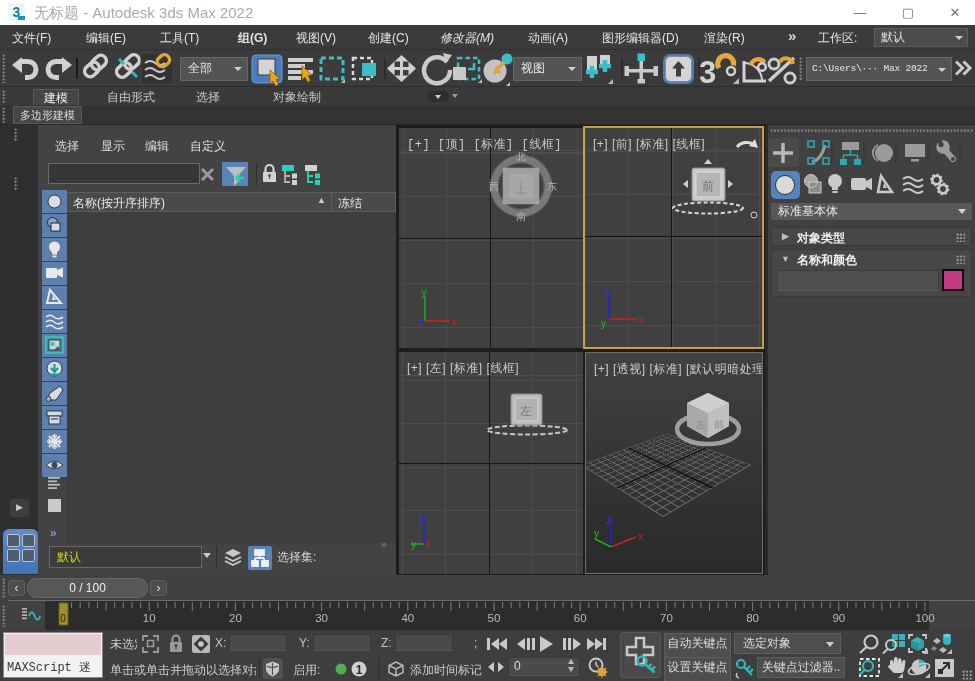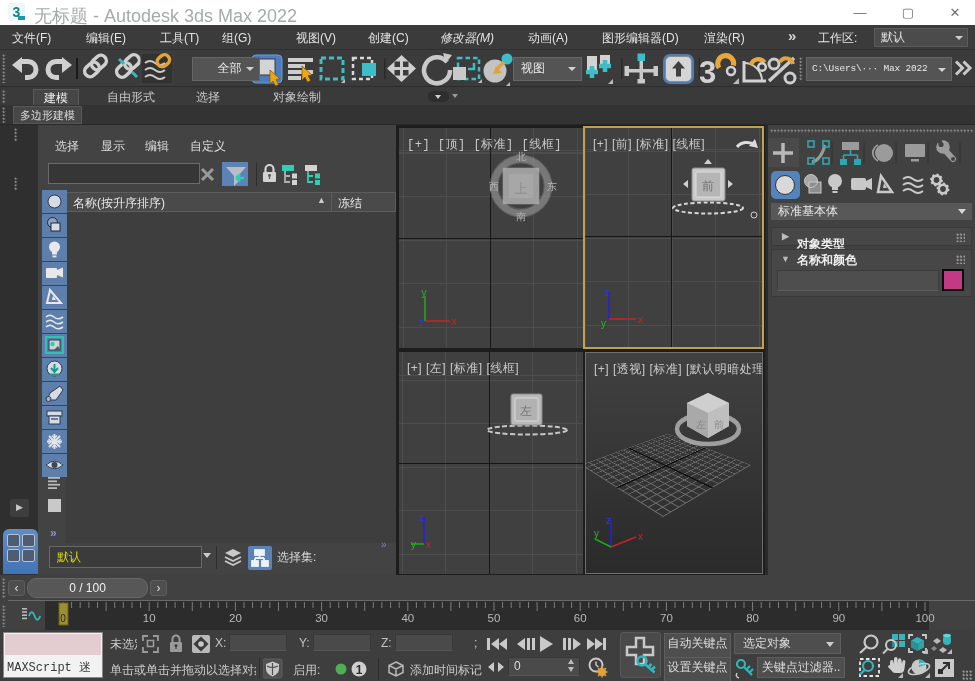--- a/index.html
+++ b/index.html
@@ -5,21 +5,21 @@
 html,body{margin:0;padding:0;width:975px;height:681px;overflow:hidden;background:#414141;
   font-family:"Liberation Sans",sans-serif;}
 *{box-sizing:border-box;}
 .abs{position:absolute;}
 #app{position:relative;width:975px;height:681px;}
 
 #titlebar{left:0;top:0;width:975px;height:25px;background:#ffffff;}
 #titlebar .ticon{left:8px;top:3px;width:17px;height:18px;background:#eef7f7;border-radius:2px;
   color:#177f8c;font-weight:bold;font-size:14px;text-align:center;line-height:18px;}
 #titlebar .ticon i{position:absolute;right:0px;bottom:1px;width:7px;height:4px;background:#1b98a5;}
-#titlebar .ttext{left:34px;top:4px;font-size:18px;color:#a5abab;}
+#titlebar .ttext{left:34px;top:4px;font-size:15px;color:#a5abab;}
 .winbtn{top:6px;width:30px;height:14px;color:#6e6e6e;font-size:13px;text-align:center;line-height:13px;}
 
 #menubar{left:0;top:25px;width:975px;height:25px;background:#3b3b3b;border-bottom:1px solid #303030;color:#e3e3e3;font-size:12px;}
 #menubar .mi{position:absolute;top:5px;}
 #wsdrop{left:874px;top:3px;width:94px;height:19px;background:#4b4b4b;border:1px solid #5c5c5c;color:#e3e3e3;font-size:12px;line-height:17px;padding-left:6px;}
 #wsdrop .arr{position:absolute;right:4px;top:7px;border-left:4px solid transparent;border-right:4px solid transparent;border-top:4px solid #cfcfcf;}
 
 #toolbar{left:0;top:50px;width:975px;height:37px;background:#3b3b3b;border-bottom:1px solid #2c2c2c;}
 .drag{background-image:radial-gradient(circle at 1.5px 1.5px,#8a8a8a 1px,transparent 1.2px);background-size:3.4px 3.4px;}
 .tbdrop{position:absolute;background:#545454;border:1px solid #666;color:#e8e8e8;font-size:12px;line-height:18px;padding-left:7px;white-space:nowrap;overflow:hidden;}
@@ -68,21 +68,21 @@
     <div class="ttext abs">无标题 - Autodesk 3ds Max 2022</div>
     <div class="winbtn abs" style="left:845px;">—</div>
     <div class="winbtn abs" style="left:893px;">▢</div>
     <div class="winbtn abs" style="left:940px;">✕</div>
   </div>
 
   <div id="menubar" class="abs">
     <span class="mi" style="left:12px;">文件(F)</span>
     <span class="mi" style="left:86px;">编辑(E)</span>
     <span class="mi" style="left:160px;">工具(T)</span>
-    <span class="mi" style="left:222px;">组(G)</span>
+    <span class="mi" style="left:238px;font-weight:bold;">组(G)</span>
     <span class="mi" style="left:296px;">视图(V)</span>
     <span class="mi" style="left:368px;">创建(C)</span>
     <span class="mi" style="left:440px;font-style:italic;">修改器(M)</span>
     <span class="mi" style="left:528px;">动画(A)</span>
     <span class="mi" style="left:602px;">图形编辑器(D)</span>
     <span class="mi" style="left:704px;">渲染(R)</span>
     <span class="mi" style="left:788px;top:2px;color:#d5d5d5;font-size:15px;font-weight:bold;">»</span>
     <span class="mi" style="left:818px;">工作区:</span>
     <div id="wsdrop" class="abs">默认<div class="arr"></div></div>
   </div>
@@ -196,21 +196,21 @@
       <circle cx="790" cy="28" r="5" fill="none" stroke="#cdcdcd" stroke-width="3"></circle>
       <line x1="769" y1="31" x2="794" y2="8" stroke="#cdcdcd" stroke-width="3.5"></line>
       <path d="M780 12 a7 7 0 0 1 13 2" fill="none" stroke="#e2a33b" stroke-width="4"></path>
 
       <g stroke="#c9c9c9" stroke-width="3" fill="none">
         <path d="M956 11.5 l6.5 6.5 -6.5 6.5"></path>
           <path d="M963.5 11.5 l6.5 6.5 -6.5 6.5"></path>
       </g>
     </svg>
     <div class="abs drag" style="left:799px;top:7px;width:4px;height:24px;"></div>
-    <div class="tbdrop" style="left:192px;top:7px;width:68px;height:24px;line-height:21px;text-align:center;">全部<div class="arr" style="top:9px;"></div></div>
+    <div class="tbdrop" style="left:180px;top:7px;width:68px;height:24px;line-height:21px;">全部<div class="arr" style="top:9px;"></div></div>
     <div class="tbdrop" style="left:513px;top:7px;width:69px;height:24px;line-height:21px;">视图<div class="arr" style="top:9px;"></div></div>
     <div class="tbdrop" style="left:806px;top:7px;width:146px;height:24px;font-family:'Liberation Mono',monospace;font-size:9.5px;line-height:22px;letter-spacing:-0.2px;padding-left:5px;">C:\Users\··· Max 2022<div class="arr" style="top:10px;"></div></div>
   </div>
 
   <div id="ribbon1" class="abs">
       <div class="abs drag" style="left:2px;top:3px;width:4px;height:14px;"></div>
     <div class="rtab active" style="left:33px;">建模</div>
     <div class="rtab" style="left:97px;">自由形式</div>
     <div class="rtab" style="left:186px;">选择</div>
     <div class="rtab" style="left:263px;">对象绘制</div>
@@ -561,21 +561,21 @@
             <path d="M10.6 9.6 L13.8 10.3 M9.3 11.7 L11.0 14.3 M6.9 12.1 L6.2 15.3 M4.8 10.8 L2.2 12.5 M4.4 8.4 L1.2 7.7 M5.7 6.3 L4.0 3.7 M8.1 5.9 L8.8 2.7 M10.2 7.2 L12.8 5.5" stroke="#c9c9c9" stroke-width="2.2" fill="none"></path>
           <circle cx="14" cy="18" r="4.2" fill="none" stroke="#c9c9c9" stroke-width="2.6"></circle>
             <path d="M17.1 18.6 L20.3 19.3 M15.8 20.7 L17.5 23.3 M13.4 21.1 L12.7 24.3 M11.3 19.8 L8.7 21.5 M10.9 17.4 L7.7 16.7 M12.2 15.3 L10.5 12.7 M14.6 14.9 L15.3 11.7 M16.7 16.2 L19.3 14.5" stroke="#c9c9c9" stroke-width="2.2" fill="none"></path>
         </g>
       </svg>
       <div class="abs" style="left:3px;top:78px;width:201px;height:17px;background:#585858;color:#e8e8e8;font-size:12px;line-height:16px;padding-left:7px;">标准基本体
         <div class="abs" style="right:6px;top:6px;border-left:4px solid transparent;border-right:4px solid transparent;border-top:5px solid #d5d5d5;"></div>
       </div>
       <div class="roll" style="top:102px;height:19px;">
         <span style="position:absolute;left:10px;top:3px;color:#bbb;font-size:9px;">▶</span>
-        <span style="position:absolute;left:25px;top:8px;">对象类型</span>
+        <span style="position:absolute;left:25px;top:2px;">对象类型</span>
         <div class="abs grip" style="right:6px;top:5px;width:9px;height:9px;"></div>
       </div>
       <div class="roll" style="top:124px;height:48px;">
         <span style="position:absolute;left:9px;top:4px;color:#bbb;font-size:9px;">▼</span>
         <span style="position:absolute;left:25px;top:2px;">名称和颜色</span>
         <div class="abs grip" style="right:6px;top:5px;width:9px;height:9px;"></div>
         <div class="abs" style="left:5px;top:20px;width:162px;height:21px;background:#4e4e4e;border:1px solid #3c3c3c;border-bottom-color:#5c5c5c;"></div>
         <div class="abs" style="left:170px;top:19px;width:22px;height:22px;background:#c23a85;border:2px solid #0a0a0a;"></div>
       </div>
     </div>

